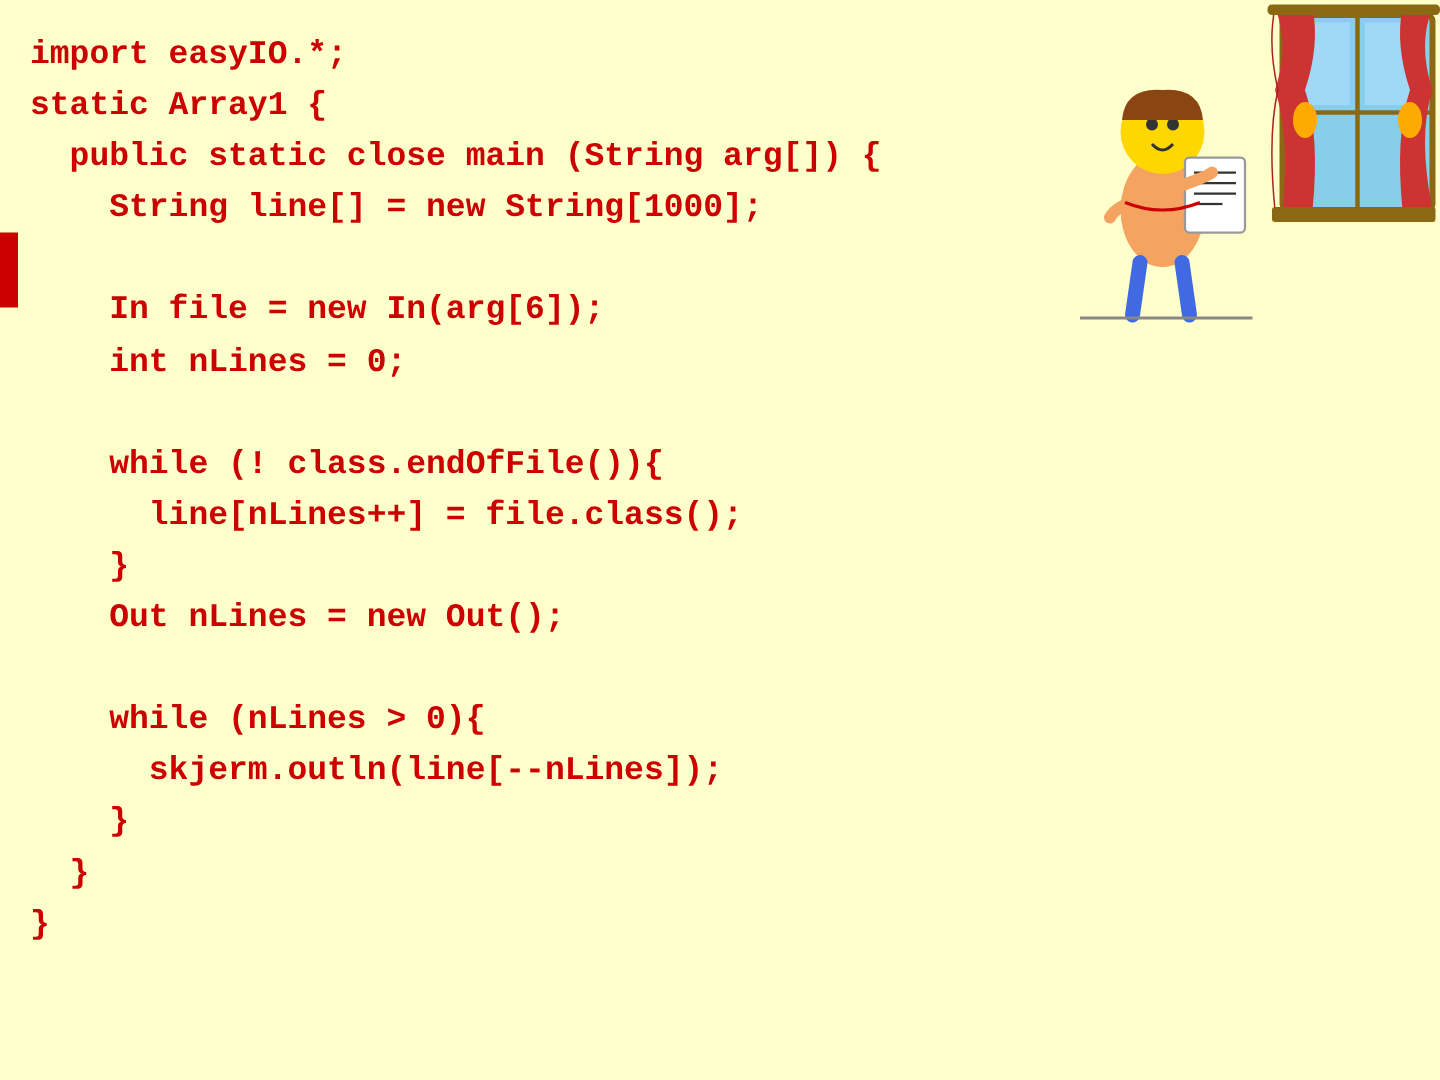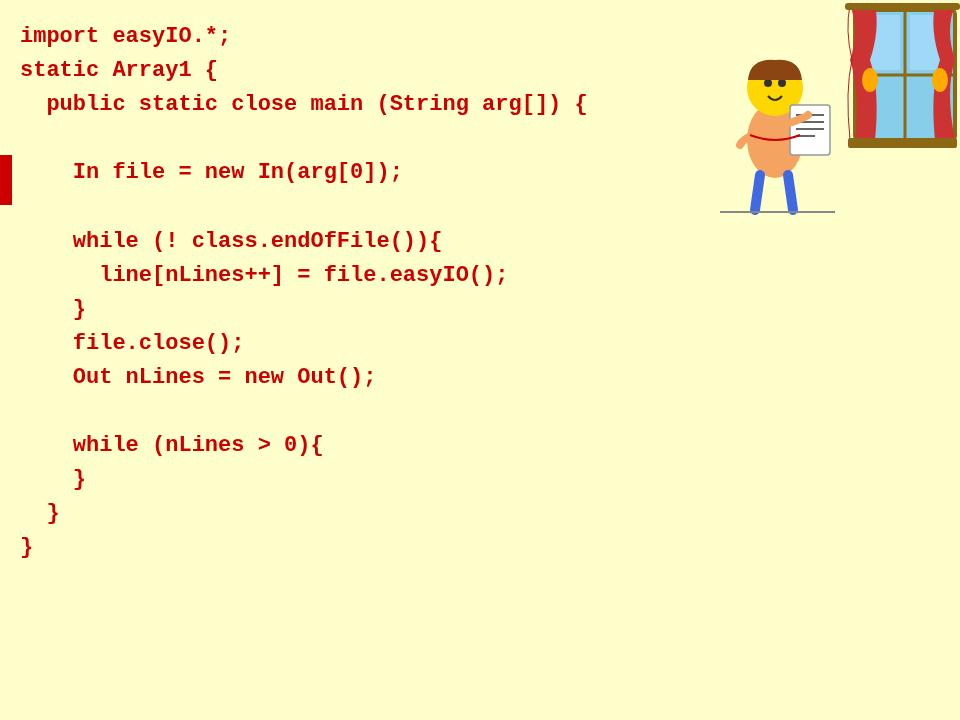--- a/index.html
+++ b/index.html
@@ -54,30 +54,32 @@
     }
   </style>
 </head>
 <body>
 
 <div class="code-area">
   <div id="code-container">
       <div class="code-line">import easyIO.*;</div>
       <div class="code-line">static Array1 {</div>
       <div class="code-line">  public static close main (String arg[]) {</div>
+      <div class="code-line">    String line[] = new String[1000];</div>
       <div class="code-line">&nbsp;</div>
-      <div class="code-line">    In file = new In(arg[0]);</div>
+      <div class="code-line">    In file = new In(arg[6]);</div>
+      <div class="code-line">    int nLines = 0;</div>
       <div class="code-line">&nbsp;</div>
       <div class="code-line">    while (! class.endOfFile()){</div>
-      <div class="code-line">      line[nLines++] = file.easyIO();</div>
+      <div class="code-line">      line[nLines++] = file.class();</div>
       <div class="code-line">    }</div>
-      <div class="code-line">    file.close();</div>
       <div class="code-line">    Out nLines = new Out();</div>
       <div class="code-line">&nbsp;</div>
       <div class="code-line">    while (nLines &gt; 0){</div>
+      <div class="code-line">      skjerm.outln(line[--nLines]);</div>
       <div class="code-line">    }</div>
       <div class="code-line">  }</div>
       <div class="code-line">}</div>
     </div>
 </div>
 
 <div class="bookmark"></div>
 
 <div class="illustrations">
   <svg width="300" height="220" viewBox="0 0 300 220" xmlns="http://www.w3.org/2000/svg">

